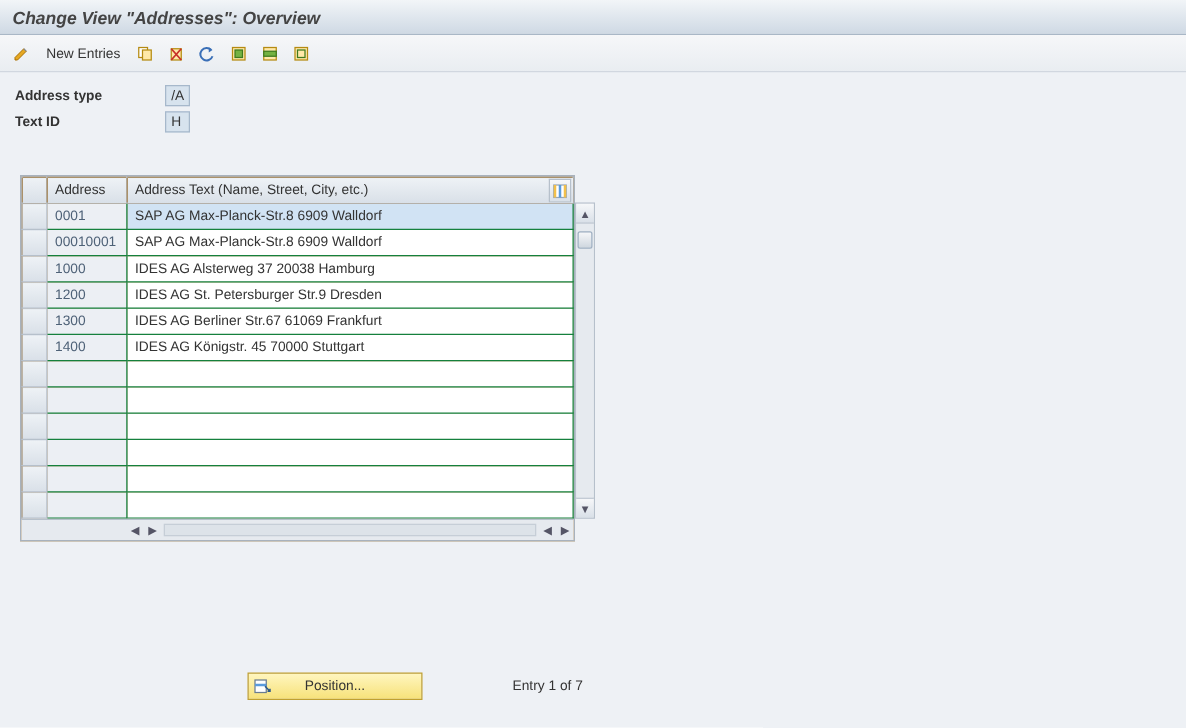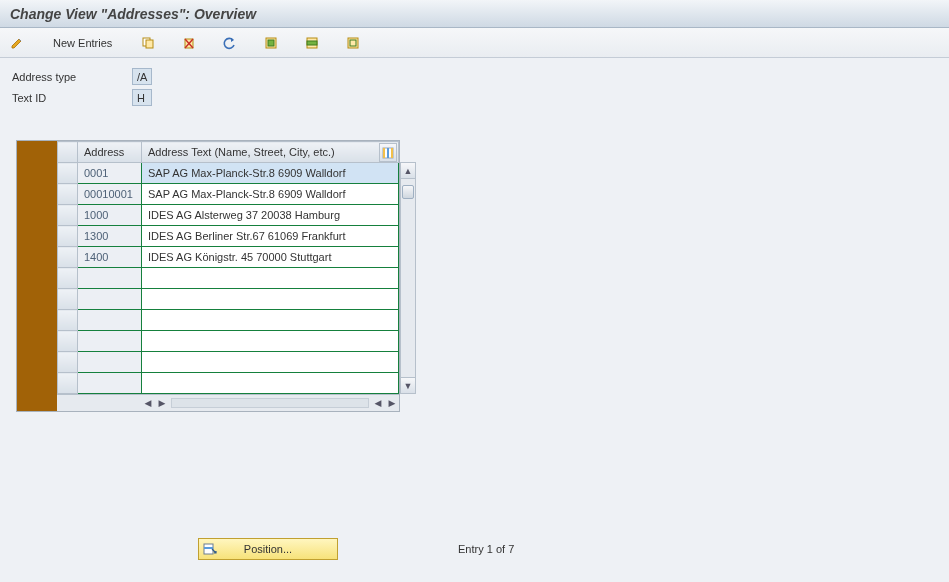--- a/index.html
+++ b/index.html
@@ -26,21 +26,21 @@
       font-size: 14px;
       color: #444;
     }
     .toolbar {
       background: linear-gradient(to bottom, #f6f7f9 0%, #e9edf1 100%);
       height: 30px;
       border-bottom: 1px solid #c4ccd6;
       padding: 0 6px;
       display: flex;
       align-items: center;
-      gap: 19px;
+      gap: 3px;
       position: relative;
     }
     .tb-btn {
       width: 22px;
       height: 20px;
       display: flex;
       align-items: center;
       justify-content: center;
       border-radius: 2px;
       cursor: pointer;
@@ -71,41 +71,41 @@
       position: relative;
     }
     .field-row {
       display: flex;
       align-items: center;
       margin-bottom: 4px;
     }
     .field-label {
       width: 120px;
       color: #333;
+      font-weight: bold;
     }
     .field-value {
       background: #d7e3ee;
       border: 1px solid #a6b8cb;
       padding: 1px 4px;
       height: 17px;
       min-width: 20px;
       display: inline-flex;
       align-items: center;
       font-size: 11px;
       color: #333;
     }
     
     .table-wrap {
       margin-top: 34px;
       margin-left: 4px;
-      width: 384px;
+      width: 444px;
       border: 1px solid #a8b2bd;
       background: #a16207;
       position: relative;
-      padding-left: 40px;
     }
     table { border-collapse: collapse; width: 100%; }
     th {
       background: linear-gradient(to bottom, #eef2f6, #d9e0e8);
       border: 1px solid #b6c0cb;
       height: 21px;
       text-align: left;
       padding: 0 6px;
       font-weight: normal;
       color: #333;
@@ -167,21 +167,21 @@
       width:14px; height:14px; display:flex; align-items:center; justify-content:center;
       font-size:9px; color:#556; cursor:pointer;
     }
     .hscroll .spacer1 { width: 84px; }
     .hscroll .htrack { flex:1; height:10px; margin:0 2px; background:#dde3e9; border:1px solid #c6ceD7; }
     
     .position-row {
       position: absolute;
       left: 198px;
       top: 480px;
-      display:flex; align-items:center; gap: 120px;
+      display:flex; align-items:center; gap: 72px;
     }
     .position-btn {
       width: 140px; height: 22px;
       background: linear-gradient(to bottom, #fff6bf, #f7e27a);
       border: 1px solid #c0a030;
       display:flex; align-items:center; justify-content:center;
       gap:10px; cursor:pointer;
       color:#333;
       position: relative;
     }
@@ -288,20 +288,25 @@
             <td class="addr-cell">00010001</td>
             <td class="txt-cell">SAP AG Max-Planck-Str.8 6909 Walldorf</td>
           </tr>
           <tr>
             <td class="rowhdr"></td>
             <td class="addr-cell">1000</td>
             <td class="txt-cell">IDES AG Alsterweg 37 20038 Hamburg</td>
           </tr>
           <tr>
             <td class="rowhdr"></td>
+            <td class="addr-cell">1200</td>
+            <td class="txt-cell">IDES AG St. Petersburger Str.9 Dresden</td>
+          </tr>
+          <tr>
+            <td class="rowhdr"></td>
             <td class="addr-cell">1300</td>
             <td class="txt-cell">IDES AG Berliner Str.67 61069 Frankfurt</td>
           </tr>
           <tr>
             <td class="rowhdr"></td>
             <td class="addr-cell">1400</td>
             <td class="txt-cell">IDES AG Königstr. 45 70000 Stuttgart</td>
           </tr>
           <tr>
             <td class="rowhdr"></td>

